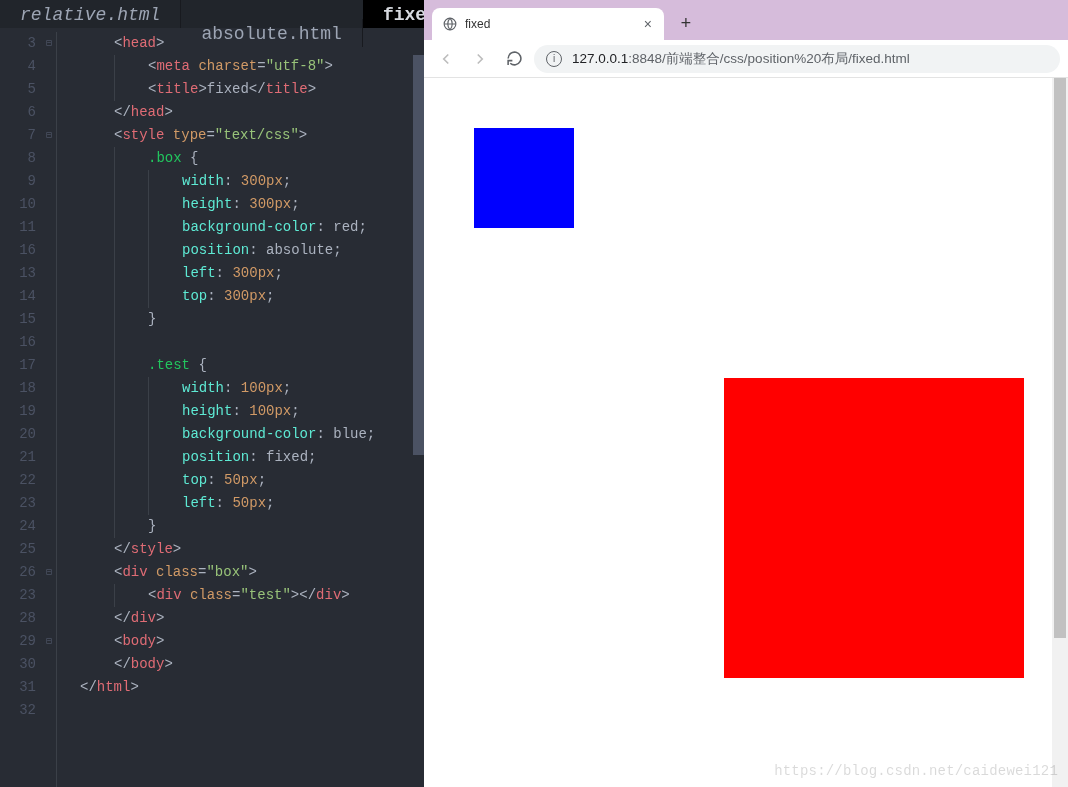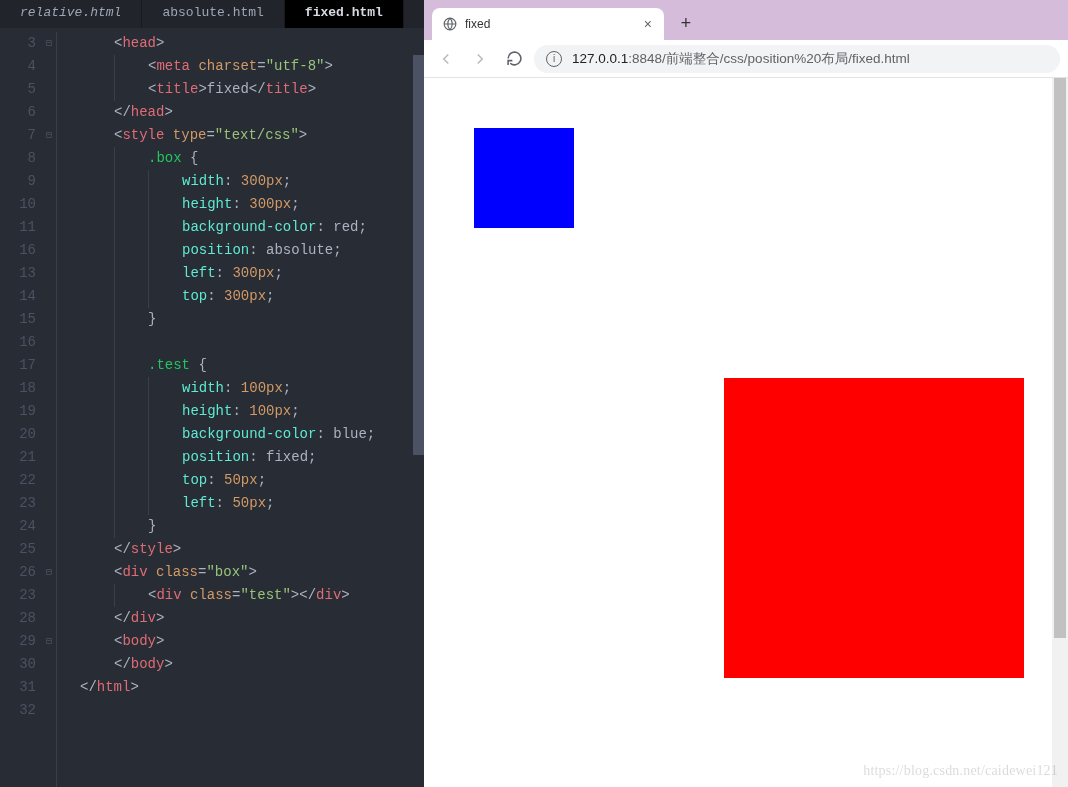--- a/index.html
+++ b/index.html
@@ -26,21 +26,21 @@
     flex-direction: column;
   }
   .editor-tabs {
     display: flex;
     height: 28px;
     background: #21252b;
   }
   .editor-tab {
     padding: 5px 20px 0 20px;
     height: 28px;
-    font-size: 13px;
+    font-size: 18px;
     color: #9da5b4;
     font-style: italic;
     cursor: pointer;
     border-right: 1px solid #181a1f;
   }
   .editor-tab.active {
     background: #000000;
     color: #d7dae0;
     font-style: normal;
     font-weight: bold;
@@ -191,21 +191,21 @@
     background: red;
   }
   .blue-box {
     position:absolute;
     background: blue;
   }
   .watermark {
     position:absolute;
     right:10px; bottom:8px;
     color: rgba(0,0,0,0.15);
-    font-family: Liberation Serif, serif;
+    font-family: Liberation Mono, monospace;
     font-size: 14px;
     letter-spacing:0.2px;
   }
   .browser-scrollbar {
     position:absolute;
     right:0; top:0;
     width:16px; height:100%;
     background:#f1f1f1;
   }
   .browser-scrollbar .thumb{
@@ -216,21 +216,21 @@
   }
 </style>
 </head>
 <body>
 
 <div class="app">
 
   <div class="editor-pane">
     <div class="editor-tabs" id="editor-tabs">
         <div class="editor-tab">relative.html</div>
-        <div class="editor-tab" style="font-style: normal;">absolute.html</div>
+        <div class="editor-tab" style="font-style: normal; margin-top: 19px;">absolute.html</div>
         <div class="editor-tab active" style="font-style: normal;">fixed.html</div>
       </div>
     <div class="code-area">
       <div class="gutter" id="gutter">
           <div class="ln">3</div>
           <div class="ln">4</div>
           <div class="ln">5</div>
           <div class="ln">6</div>
           <div class="ln">7</div>
           <div class="ln">8</div>

